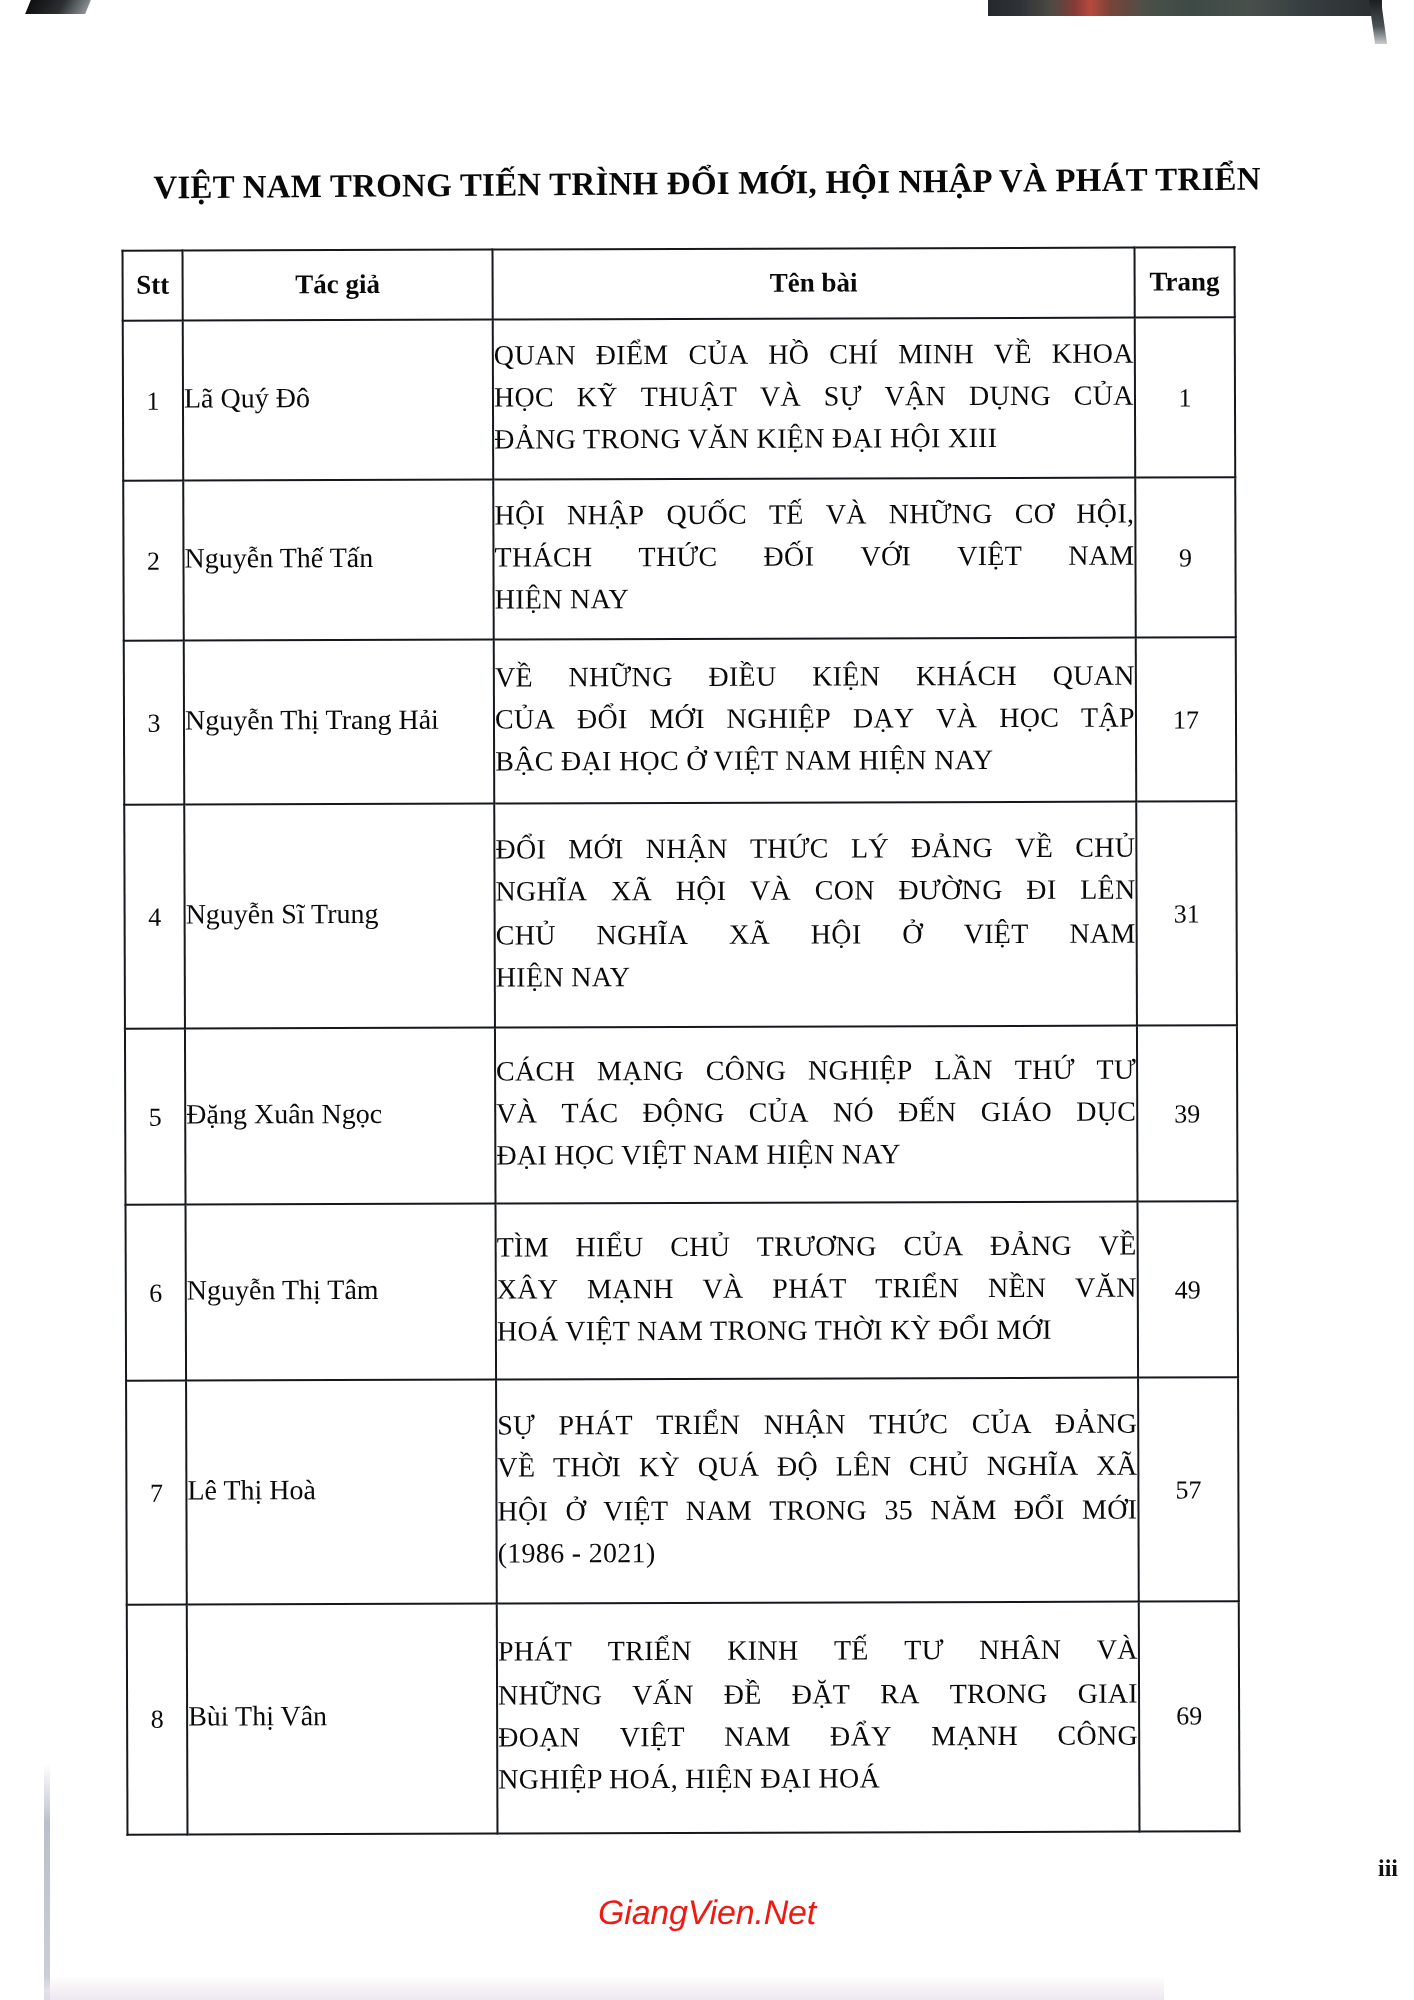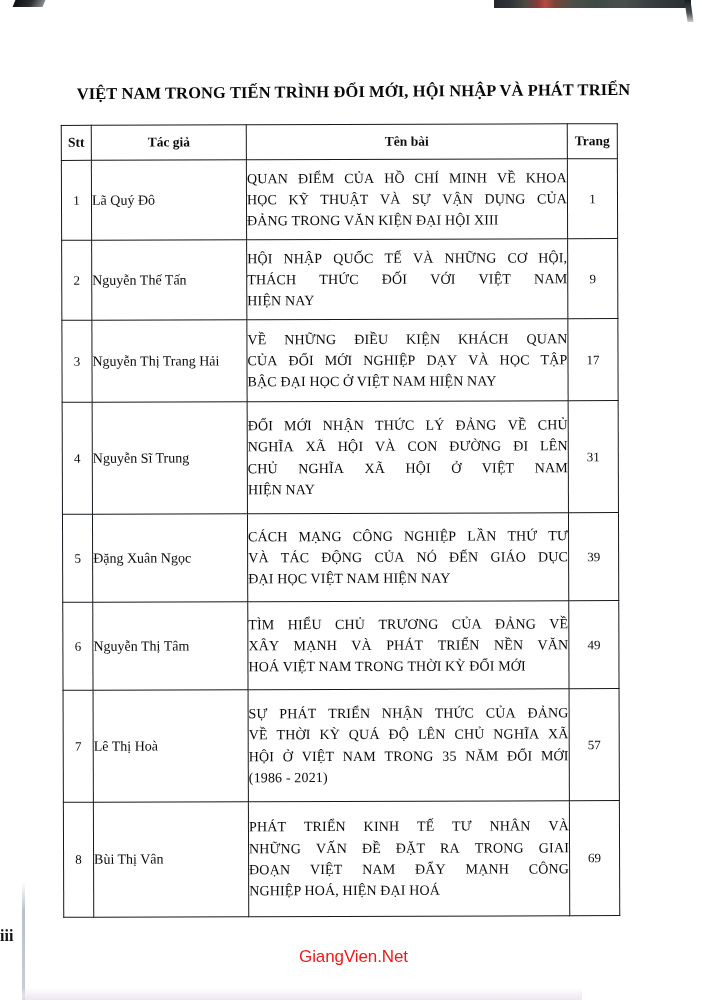--- a/index.html
+++ b/index.html
@@ -147,23 +147,23 @@
     display: flex;
     justify-content: space-between;
   }
 
   
   .folio {
     position: absolute;
     left: 0;
     top: 927px;
     width: 699px;
-    text-align: left;
-    font-family: "Liberation Serif", serif;
-    font-size: 16px;
+    text-align: right;
+    font-family: "Liberation Serif", serif;
+    font-size: 12px;
     font-weight: bold;
     color: #111;
   }
   .watermark {
     position: absolute;
     left: 0;
     top: 947px;
     width: 707px;
     text-align: center;
     font-family: "Liberation Sans", sans-serif;
@@ -441,13 +441,13 @@
             </span>
             <span class="ln">NGHIỆP HOÁ, HIỆN ĐẠI HOÁ</span>
           </td>
           <td class="page">69</td>
         </tr>
       </tbody>
   </table>
 </div>
 
 <div class="folio">iii</div>
-<div class="watermark" style="color: rgb(238, 27, 20);">GiangVien.Net</div>
+<div class="watermark" style="color: rgb(238, 27, 20); font-style: italic;">GiangVien.Net</div>
 
 </body></html>

